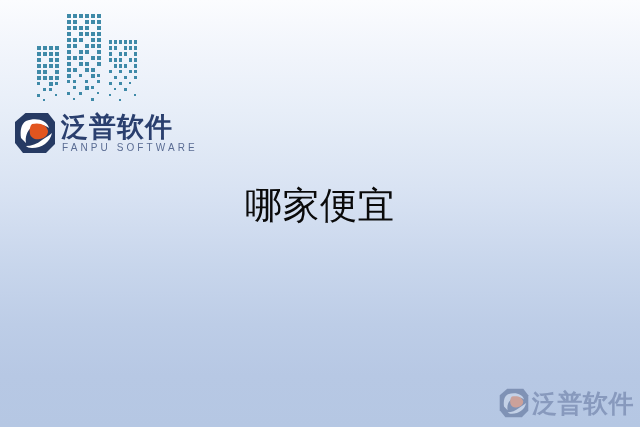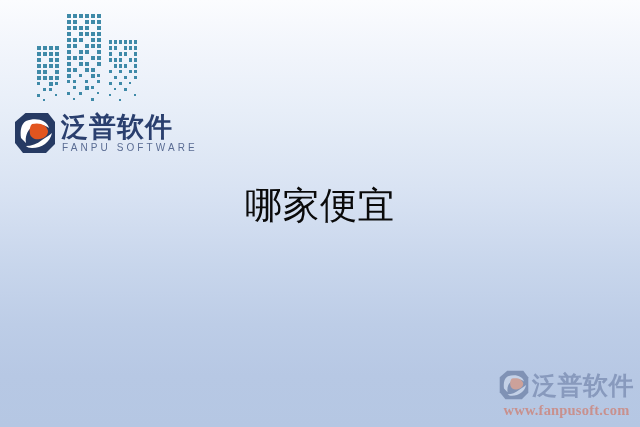--- a/index.html
+++ b/index.html
@@ -289,16 +289,15 @@
       <span class="wm-mark">
         <svg viewBox="0 0 42 44" xmlns="http://www.w3.org/2000/svg" aria-hidden="true">
           <path d="M11.5 2 L34 2 L41 11 L41 33 L32 42 L9 42 L1 32 L1 11 Z" fill="#5f7299"></path>
           <path d="M12 10 C22 6 33 9 35 17 C30 13 22 13 17 17 C13 20 11 26 12 32 L7 27 C6 20 7 13 12 10 Z" fill="#ccd8ea"></path>
           <path d="M18 13 C26 11 33 14 34 20 C34 24 31 27 26 28 C21 29 17 27 16 23 C15 19 16 15 18 13 Z" fill="#d98a6e"></path>
           <path d="M38 22 C36 31 28 37 18 37 C15 37 13 36 12 35 C17 35 23 33 28 29 C32 26 36 24 38 22 Z" fill="#ccd8ea"></path>
         </svg>
       </span>
       <span class="wm-cn">泛普软件</span>
     </div>
-    <span class="wm-url">www.fanpusoft.com</span>
   </div>
 
 </div>
 
 </body></html>

